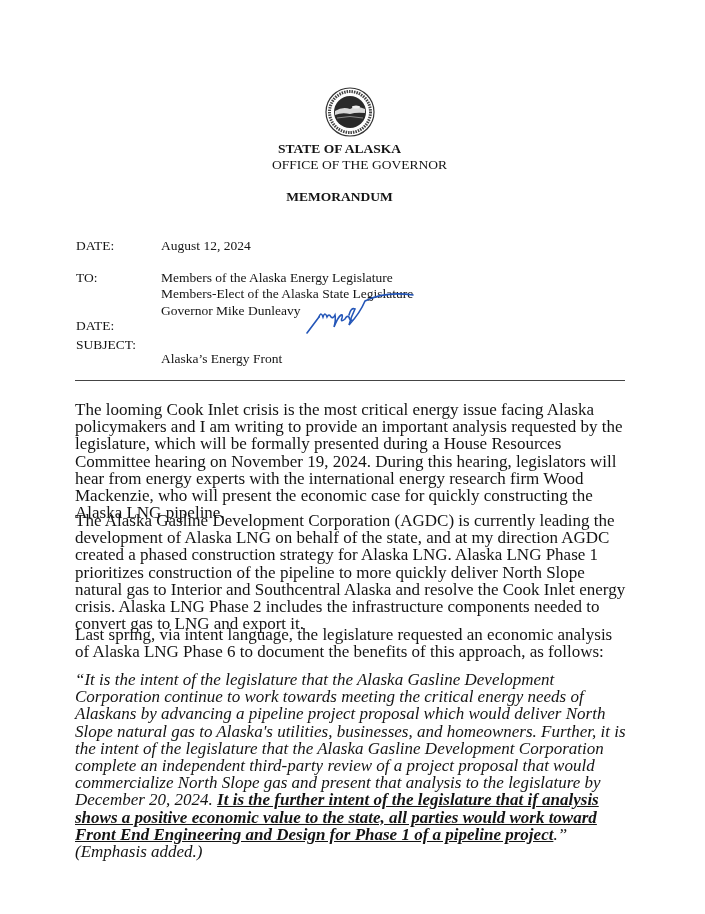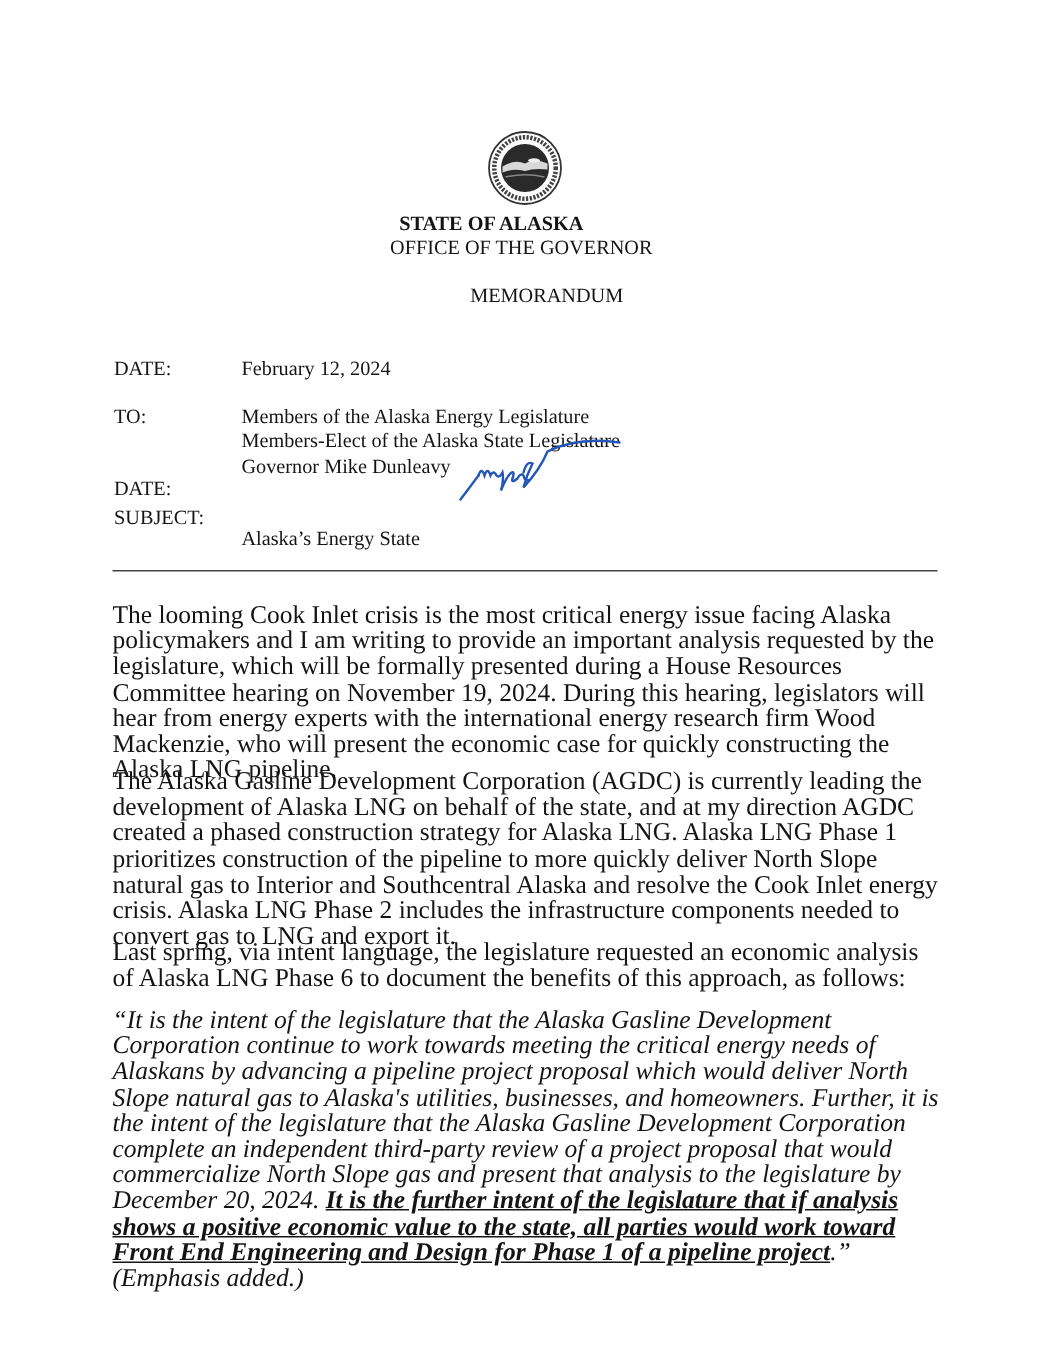--- a/index.html
+++ b/index.html
@@ -4,24 +4,24 @@
 <style>
   html, body { margin: 0; padding: 0; background: #ffffff; }
   body {
     width: 705px; height: 914px; position: relative; overflow: hidden;
     font-family: "Liberation Serif", "DejaVu Serif", serif;
     color: #141414;
   }
   .seal {
     position: absolute; left: 325px; top: 87px; width: 50px; height: 50px;
   }
-  .hdr { position: absolute; left: 0; width: 655px; text-align: center; font-size: 13.5px; line-height: 16px; }
+  .hdr { position: absolute; left: 12px; width: 655px; text-align: center; font-size: 13.5px; line-height: 16px; }
   .hdr.state { top: 141px; font-weight: bold; }
   .hdr.office { top: 157px; padding-left: 20px; }
-  .hdr.memo { top: 189px; font-weight: normal; margin-left: 37px; }
+  .hdr.memo { top: 189px; font-weight: bold; }
 
   .field-label { position: absolute; left: 76px; font-size: 13.5px; line-height: 17px; font-family: Liberation Serif, serif; }
   .field-value { position: absolute; left: 161px; font-size: 13.5px; line-height: 17px; }
 
   .rule { position: absolute; left: 75px; top: 380px; width: 550px; height: 0; border-top: 1px solid #444; }
 
   .para {
     position: absolute; left: 75px; width: 555px;
     font-size: 17px; line-height: 17.2px; margin: 0;
   }
@@ -40,31 +40,31 @@
   <path d="M10 24 Q18 19 25 22 Q31 18 40 22 L40 26 Q31 25 25 27 Q17 25 10 28 Z" fill="#d8d8d8"></path>
   <path d="M12 31 Q25 28 38 31" stroke="#888" stroke-width="1" fill="none"></path>
   <ellipse cx="31" cy="20" rx="4" ry="1.5" fill="#eee"></ellipse>
 </svg>
 
 <div class="hdr state">STATE OF ALASKA</div>
 <div class="hdr office">OFFICE OF THE GOVERNOR</div>
 <div class="hdr memo">MEMORANDUM</div>
 
 <div class="field-label" style="top:237px">DATE:</div>
-<div class="field-value" style="top:237px">February 12, 2024</div>
+<div class="field-value" style="top:237px">August 12, 2024</div>
 
 <div class="field-label" style="top:269px">TO:</div>
 <div class="field-value" style="top:269px">Members of the Alaska Energy Legislature</div>
 <div class="field-value" style="top:285px">Members-Elect of the Alaska State Legislature</div>
 
 <div class="field-label" style="top:317px">DATE:</div>
 <div class="field-value" style="top:302px">Governor Mike Dunleavy</div>
 
 <div class="field-label" style="top:336px">SUBJECT:</div>
-<div class="field-value" style="top:350px">Alaska’s Energy State</div>
+<div class="field-value" style="top:350px">Alaska’s Energy Front</div>
 
 <svg class="signature" viewBox="0 0 110 50">
   <path d="M2 46 L14 30" stroke="#2456b8" stroke-width="1.6" fill="none" stroke-linecap="round"></path>
   <path d="M14 30 Q16 24 18 30 Q20 24 22 30 Q24 26 26 30 Q28 32 30 28 Q31 33 29 40 Q33 30 36 28 Q38 27 37 31 Q35 36 40 32 Q42 28 44 30 Q45 34 47 33" stroke="#2456b8" stroke-width="1.6" fill="none" stroke-linecap="round"></path>
   <path d="M44 28 Q46 20 50 22 Q46 30 44 38 Q55 26 60 14 Q80 4 108 8" stroke="#2456b8" stroke-width="1.6" fill="none" stroke-linecap="round"></path>
 </svg>
 
 <div class="rule"></div>
 
 <p class="para" style="top:401px">The looming Cook Inlet crisis is the most critical energy issue facing Alaska policymakers and I am writing to provide an important analysis requested by the legislature, which will be formally presented during a House Resources Committee hearing on November 19, 2024. During this hearing, legislators will hear from energy experts with the international energy research firm Wood Mackenzie, who will present the economic case for quickly constructing the Alaska LNG pipeline.</p>

